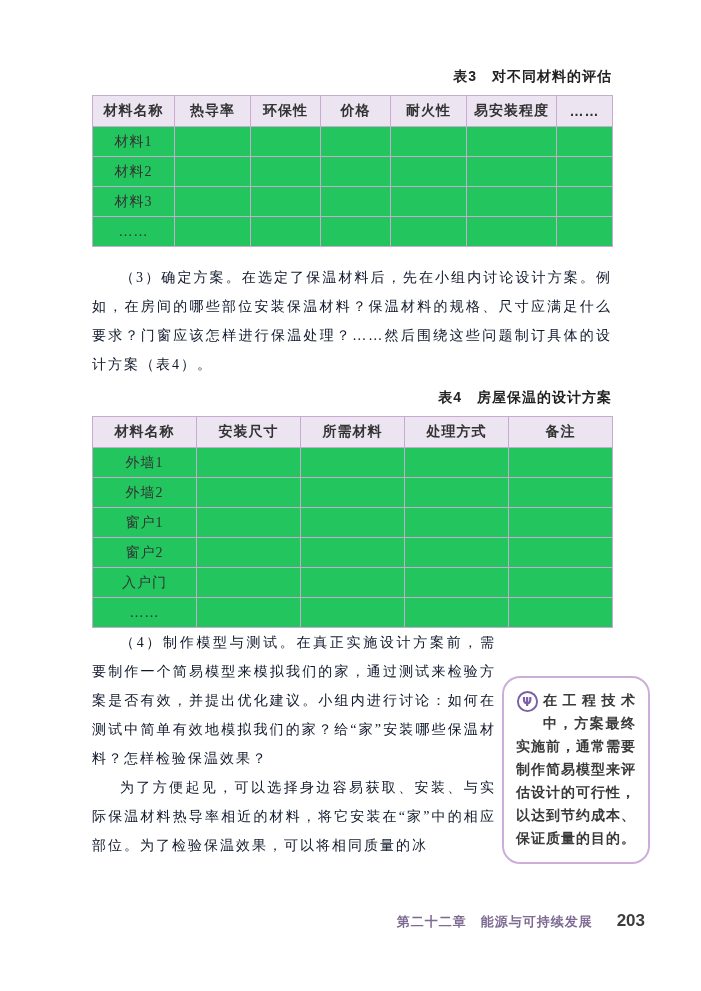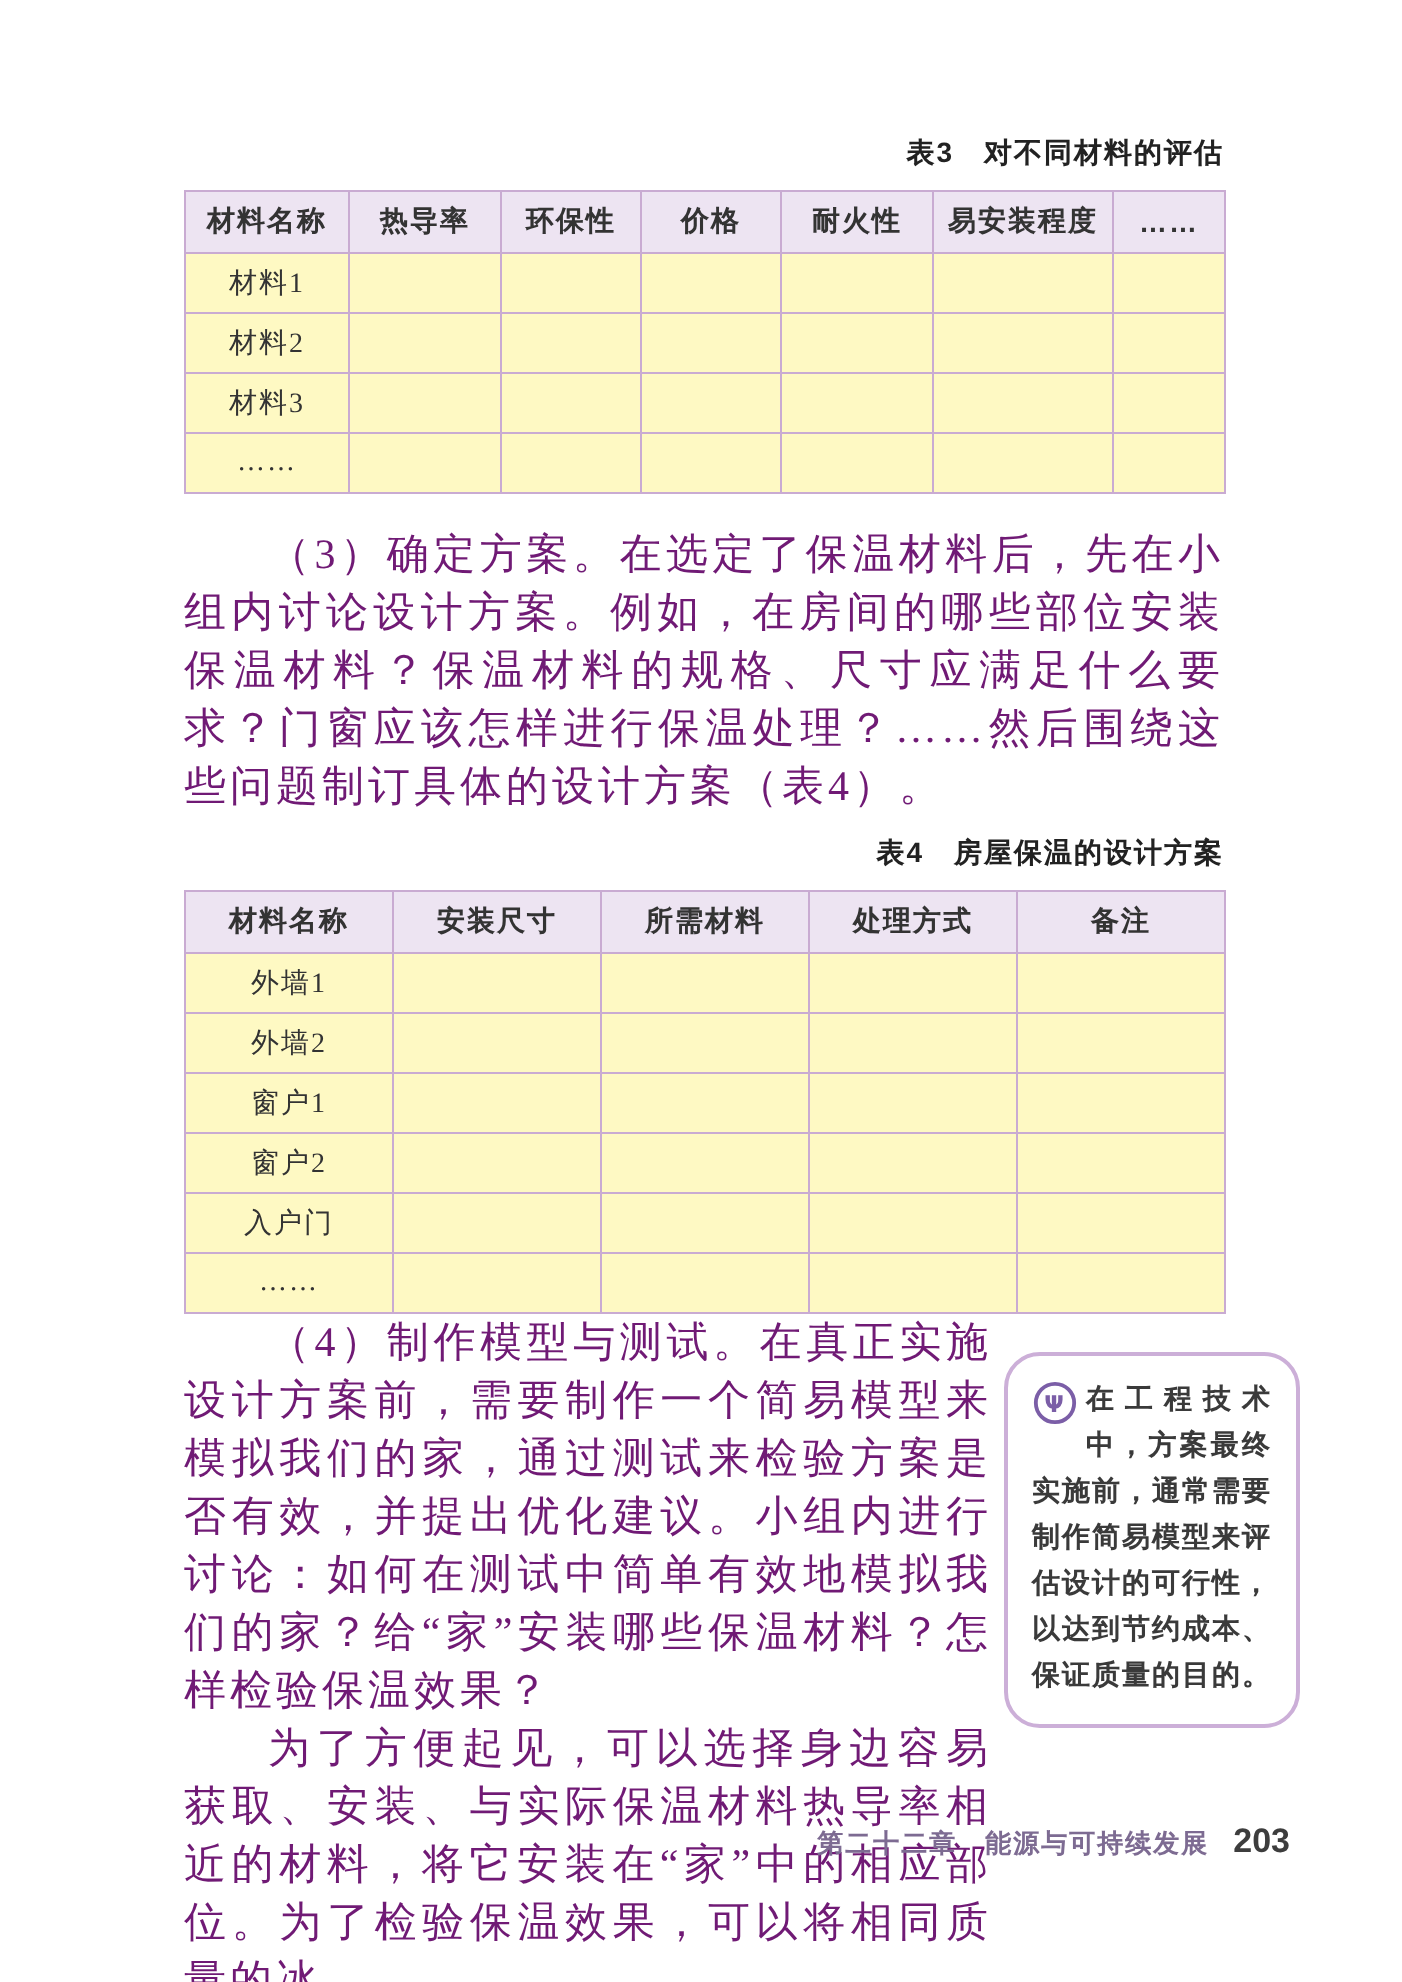--- a/index.html
+++ b/index.html
@@ -23,44 +23,44 @@
     font-weight:bold;
     font-size:14px;
     color:#222222;
     margin-bottom:9px;
     letter-spacing:1px;
   }
   table {
     border-collapse:collapse;
     width:520px;
     table-layout:fixed;
-    background:#fef9c3;
+    background:#22c55e;
   }
   th, td { border:1px solid #c9abd2; }
   th {
     background:#ede4f2;
     font-family:"Liberation Sans","DejaVu Sans",sans-serif;
     font-size:14px;
     font-weight:bold;
     color:#333333;
     height:31px;
     text-align:center;
     letter-spacing:1px;
   }
   td {
     height:30px;
     font-size:14px;
     color:#333333;
     text-align:center;
     letter-spacing:1px;
   }
   .para {
-    font-size:21px;
+    font-size:14px;
     line-height:29px;
-    color:#701a75;
+    color:#0f172a;
     text-align:justify;
     text-indent:2em;
     letter-spacing:2px;
   }
   .p3 { width:520px; margin-top:16px; }
   .caption-t4 { margin-top:10px; }
   .narrow { width:404px; }
   .p4 { }
   .sidenote {
     position:absolute;
@@ -80,21 +80,21 @@
   .tip-icon {
     float:left;
     width:23px; height:23px;
     margin:1px 4px 0 0;
   }
   .footer {
     position:absolute;
     right:56px; bottom:60px;
     display:flex;
     align-items:baseline;
-    gap:12px;
+    gap:24px;
   }
   .footer-chapter {
     font-family:"Liberation Sans","DejaVu Sans",sans-serif;
     font-weight:bold;
     font-size:13px;
     color:#7d6b92;
     letter-spacing:1px;
   }
   .footer-page {
     font-family:Liberation Sans, sans-serif;

